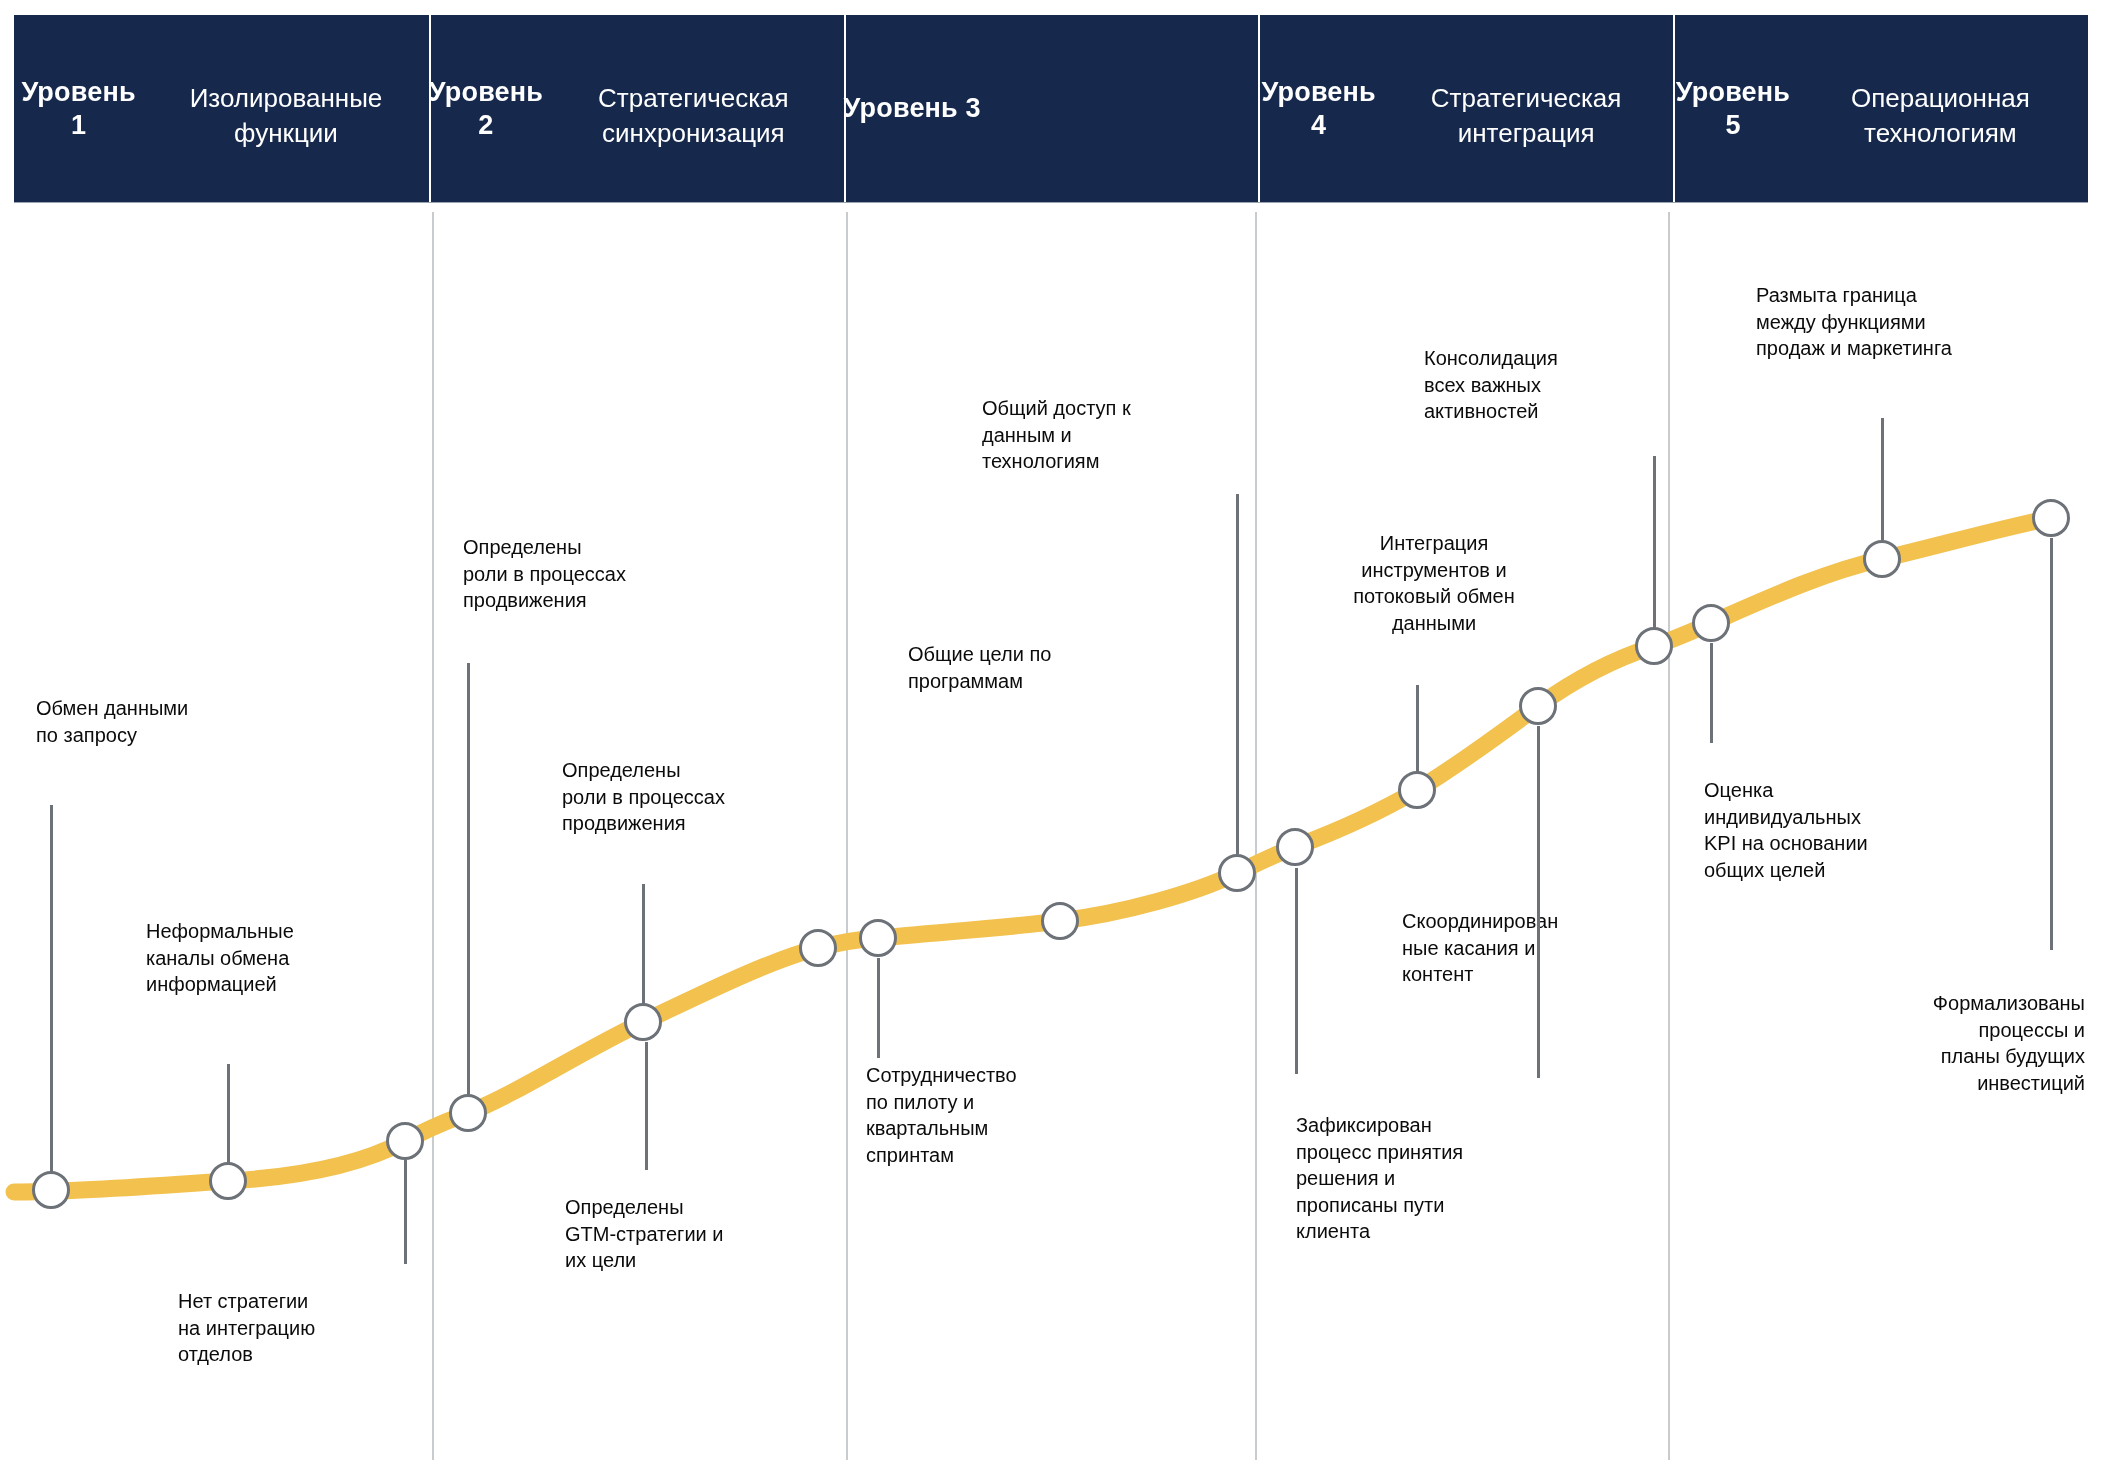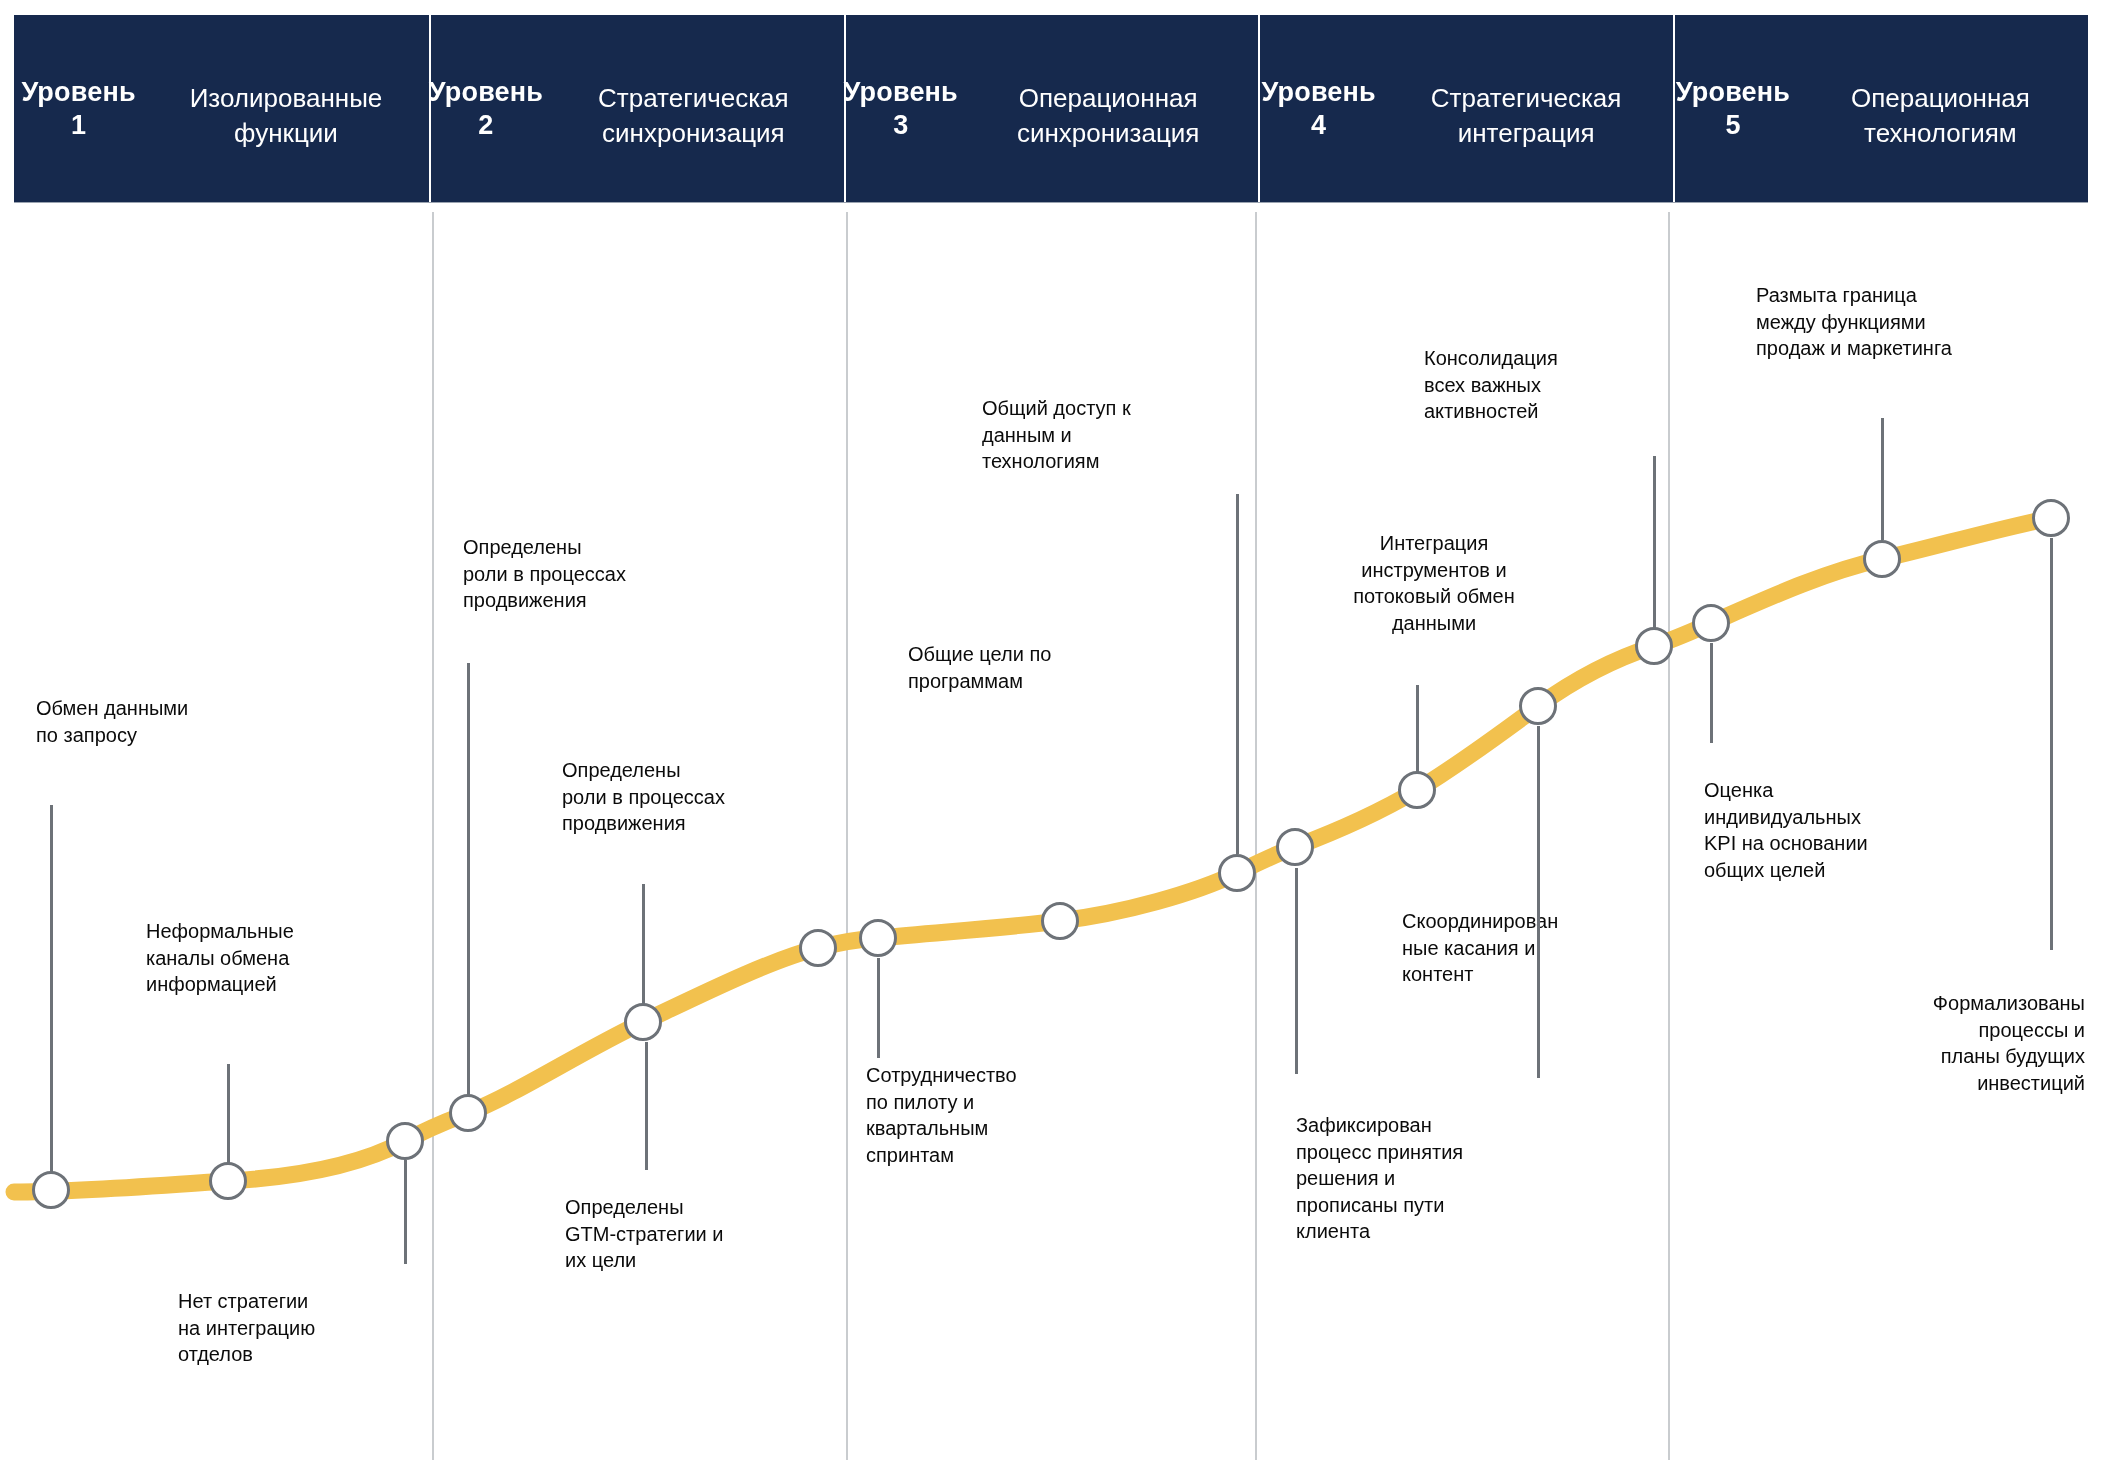--- a/index.html
+++ b/index.html
@@ -114,22 +114,20 @@
     </div>
 
     <div class="header-cell">
       <div class="hc-level">Уровень 2</div>
       <div class="hc-name">Стратегическая
 синхронизация</div>
     </div>
 
     <div class="header-cell">
       <div class="hc-level">Уровень 3</div>
-      <div class="hc-name">Операционная
-синхронизация</div>
     </div>
 
     <div class="header-cell">
       <div class="hc-level">Уровень 4</div>
       <div class="hc-name">Стратегическая
 интеграция</div>
     </div>
 
     <div class="header-cell">
       <div class="hc-level">Уровень 5</div>

